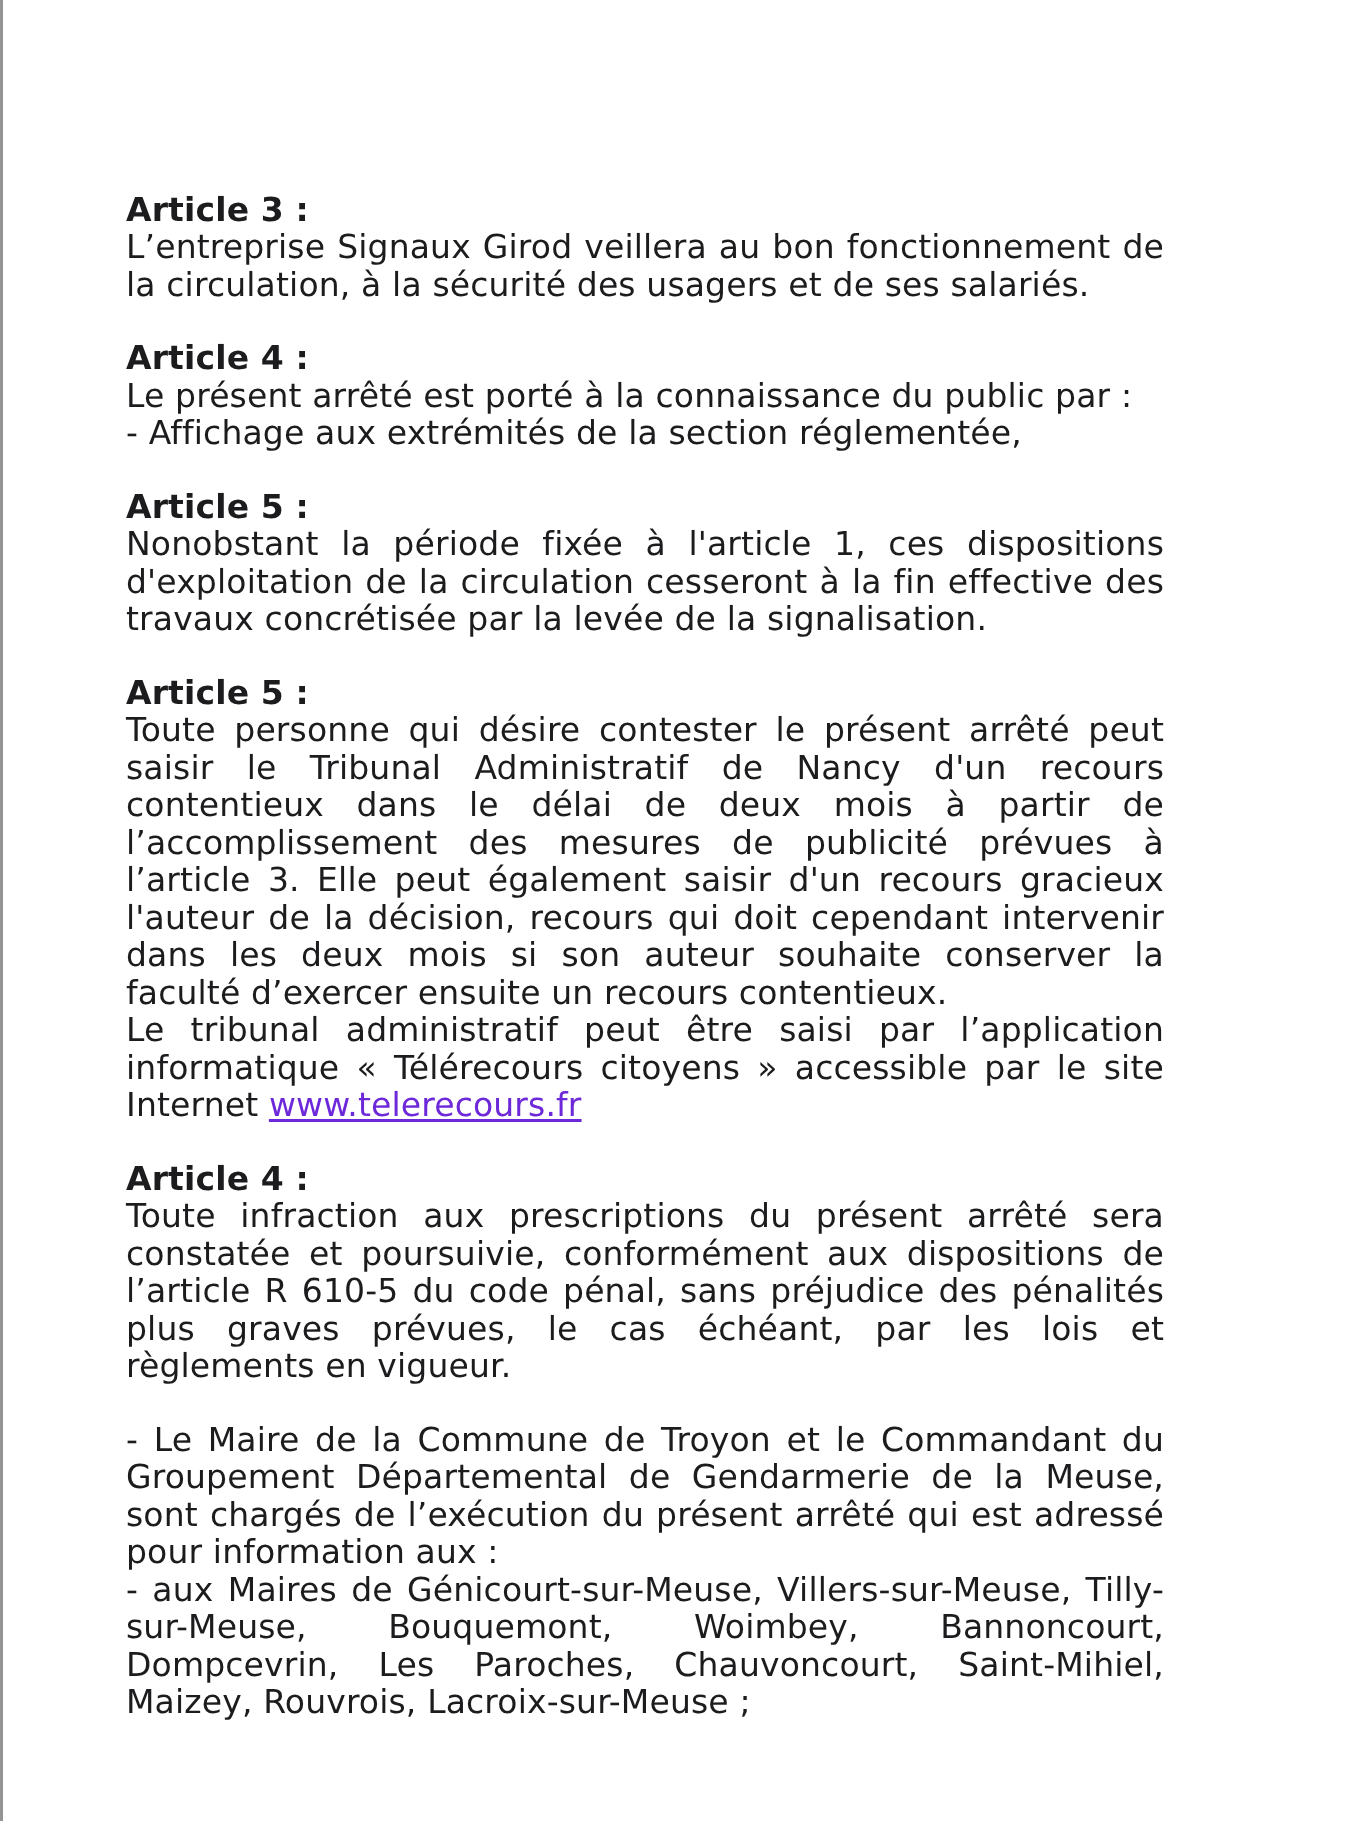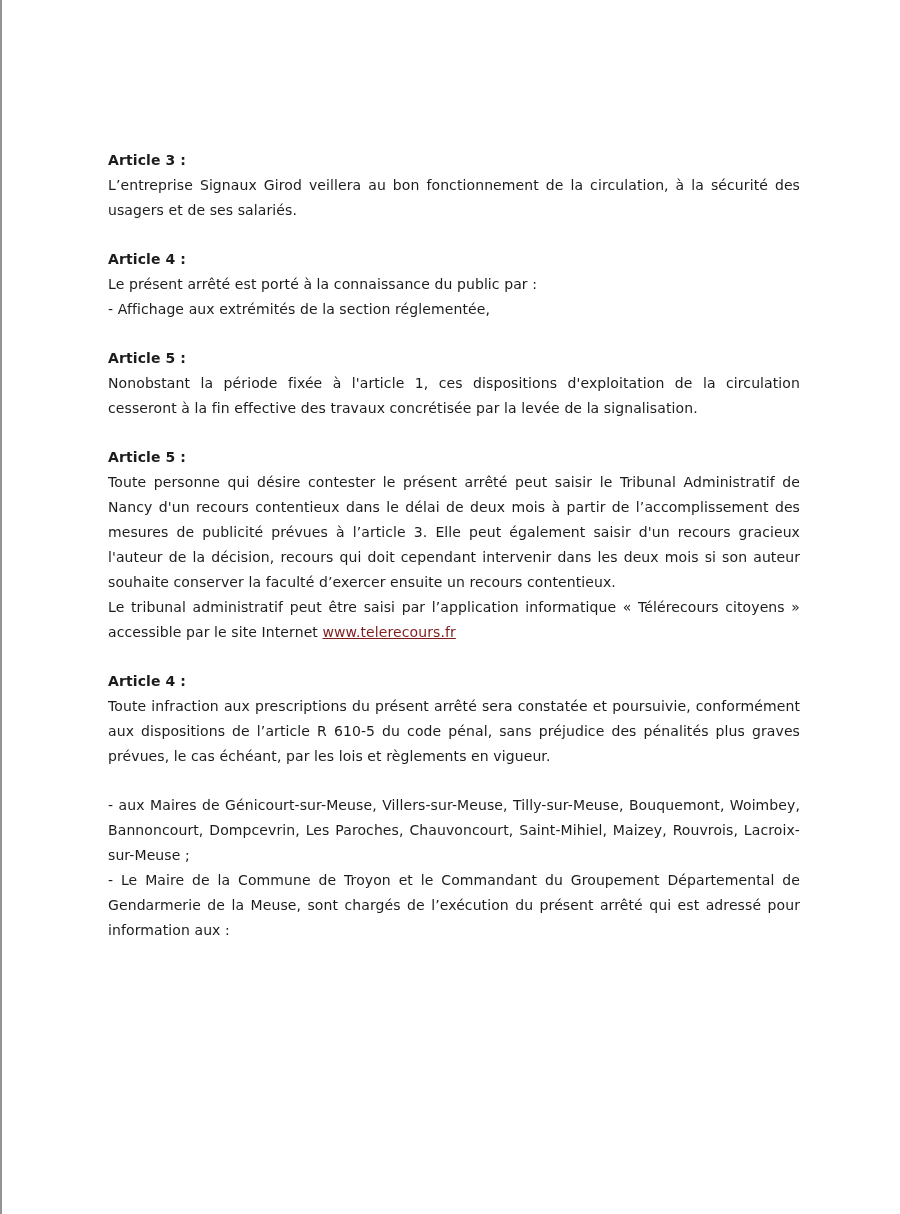--- a/index.html
+++ b/index.html
@@ -20,44 +20,43 @@
   .scan-edge-left {
     position: absolute;
     left: 0;
     top: 0;
     width: 2px;
     height: 100%;
     background: #949494;
   }
   .doc-content {
     position: absolute;
-    left: 108px;
+    left: 84px;
     top: 128px;
     width: 692px;
     font-family: "DejaVu Sans", sans-serif;
-    font-size: 14px;
+    font-size: 22px;
     line-height: 25px;
     color: #1c1c1e;
     letter-spacing: 0.1px;
-    margin-top: 20px;
   }
   .article-section {
     margin: 0 0 24px 0;
   }
   .article-heading {
     margin: 0;
     font-weight: 700;
     text-align: left;
   }
   .para {
     margin: 0;
     text-align: justify;
   }
   .doc-link {
-    color: #7f1d1d;
+    color: #6d28d9;
     text-decoration: underline;
     cursor: pointer;
   }
 </style>
 </head>
 <body>
 
 <div class="page">
   <div class="scan-edge-left"></div>
   <div class="doc-content" id="articles-root">
@@ -77,17 +76,17 @@
       <section class="article-section">
         <p class="article-heading">Article 5 :</p>
         <p class="para"><span>Toute personne qui désire contester le présent arrêté peut saisir le Tribunal Administratif de Nancy d'un recours contentieux dans le délai de deux mois à partir de l’accomplissement des mesures de publicité prévues à l’article 3. Elle peut également saisir d'un recours gracieux l'auteur de la décision, recours qui doit cependant intervenir dans les deux mois si son auteur souhaite conserver la faculté d’exercer ensuite un recours contentieux.</span></p>
         <p class="para"><span>Le tribunal administratif peut être saisi par l’application informatique « Télérecours citoyens » accessible par le site Internet </span><a class="doc-link">www.telerecours.fr</a></p>
       </section>
       <section class="article-section">
         <p class="article-heading">Article 4 :</p>
         <p class="para"><span>Toute infraction aux prescriptions du présent arrêté sera constatée et poursuivie, conformément aux dispositions de l’article R 610-5 du code pénal, sans préjudice des pénalités plus graves prévues, le cas échéant, par les lois et règlements en vigueur.</span></p>
       </section>
       <section class="article-section">
+        <p class="para"><span>- Le Maire de la Commune de Troyon et le Commandant du Groupement Départemental de Gendarmerie de la Meuse, sont chargés de l’exécution du présent arrêté qui est adressé pour information aux :</span></p>
         <p class="para"><span>- aux Maires de Génicourt-sur-Meuse, Villers-sur-Meuse, Tilly-sur-Meuse, Bouquemont, Woimbey, Bannoncourt, Dompcevrin, Les Paroches, Chauvoncourt, Saint-Mihiel, Maizey, Rouvrois, Lacroix-sur-Meuse ;</span></p>
-        <p class="para"><span>- Le Maire de la Commune de Troyon et le Commandant du Groupement Départemental de Gendarmerie de la Meuse, sont chargés de l’exécution du présent arrêté qui est adressé pour information aux :</span></p>
       </section>
     </div>
 </div>
 
 </body></html>

